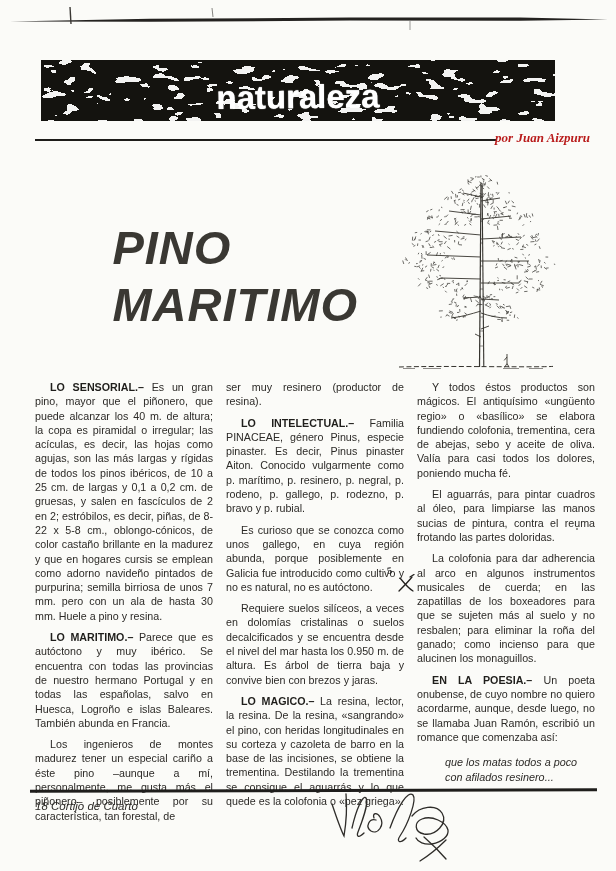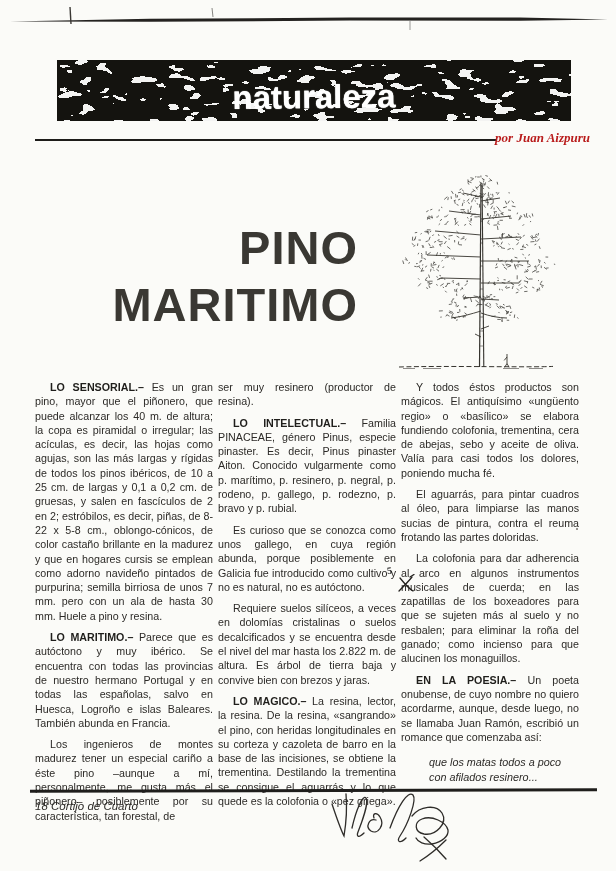--- a/index.html
+++ b/index.html
@@ -3,39 +3,39 @@
 <meta charset="utf-8">
 <style>
   html,body{margin:0;padding:0;background:#fbfbf8;}
   .page{position:relative;width:616px;height:871px;background:#fbfbf8;overflow:hidden;
         font-family:"Liberation Sans",sans-serif;color:#2c2a27;}
 
   
   .scan-top{position:absolute;left:0;top:0;width:616px;height:40px;}
 
   
-  .banner{position:absolute;left:57px;top:60px;width:514px;height:75px;}
+  .banner{position:absolute;left:41px;top:60px;width:514px;height:75px;}
   .banner-tex{position:absolute;left:0;top:0;width:100%;height:100%;}
   .banner-word{position:absolute;left:50%;top:50%;transform:translate(-50%,-52%) rotate(-0.6deg);
     font-weight:bold;font-size:33px;color:#fff;letter-spacing:0px;white-space:nowrap;
     font-family:"Liberation Sans",sans-serif;text-shadow:0 0 1px #fff;}
 
   .rule{position:absolute;background:#1d1c1a;}
   .byline-rule{left:35px;top:139px;width:462px;height:2px;}
   .byline{position:absolute;right:26px;top:130px;font-family:"Liberation Serif",serif;
     font-style:italic;font-weight:bold;font-size:13px;color:#b91c1c;}
 
-  .title{position:absolute;top:219px;right:258px;text-align:right;
-    font-family:"Liberation Sans",sans-serif;font-weight:bold;
+  .title{position:absolute;top:219px;right:258px;text-align:left;
+    font-family:"Liberation Sans",sans-serif;font-weight:bold;font-style:italic;
     font-size:47px;line-height:57px;letter-spacing:1px;color:#3a3833;}
 
   .tree{position:absolute;left:383px;top:171px;width:207px;height:206px;}
   .tree path,.tree line{stroke:#35332e;fill:none;}
 
-  .columns{position:absolute;left:35px;top:380px;width:560px;display:flex;gap:5px;}
+  .columns{position:absolute;left:35px;top:380px;width:560px;display:flex;gap:13px;}
   .col{width:178px;}
   .para{margin:0;text-align:justify;font-size:10.7px;line-height:14.3px;
     text-indent:15px;color:#2c2a27;hyphens:auto;-webkit-hyphens:auto;}
   .para + .para{margin-top:7px;}
   .para.noindent{text-indent:0;}
   .para b{font-weight:bold;color:#1f1e1b;}
 
   .poem{margin:11px 0 0 28px;font-style:italic;}
   .poem-line{font-size:10.8px;line-height:15.2px;color:#2c2a27;}
 
@@ -634,21 +634,21 @@
   <div class="columns">
     <div class="col">
         <p class="para"><b>LO SENSORIAL.– </b>Es un gran pino, mayor que el piñonero, que puede alcanzar los 40 m. de altura; la copa es piramidal o irregular; las acículas, es decir, las hojas como agujas, son las más largas y rígidas de todos los pinos ibéricos, de 10 a 25 cm. de largas y 0,1 a 0,2 cm. de gruesas, y salen en fascículos de 2 en 2; estróbilos, es decir, piñas, de 8-22 x 5-8 cm., oblongo-cónicos, de color castaño brillante en la madurez y que en hogares cursis se emplean como adorno navideño pintados de purpurina; semilla birriosa de unos 7 mm. pero con un ala de hasta 30 mm. Huele a pino y resina.</p>
         <p class="para"><b>LO MARITIMO.– </b>Parece que es autóctono y muy ibérico. Se encuentra con todas las provincias de nuestro hermano Portugal y en todas las españolas, salvo en Huesca, Logroño e islas Baleares. También abunda en Francia.</p>
         <p class="para">Los ingenieros de montes madurez tener un especial cariño a éste pino –aunque a mí, personalmente, me gusta más el piñonero– posiblemente por su característica, tan forestal, de</p>
       </div>
     <div class="col">
         <p class="para noindent">ser muy resinero (productor de resina).</p>
         <p class="para"><b>LO INTELECTUAL.– </b>Familia PINACEAE, género Pinus, especie pinaster. Es decir, Pinus pinaster Aiton. Conocido vulgarmente como p. marítimo, p. resinero, p. negral, p. rodeno, p. gallego, p. rodezno, p. bravo y p. rubial.</p>
         <p class="para">Es curioso que se conozca como unos gallego, en cuya región abunda, porque posiblemente en Galicia fue introducido como cultivo y no es natural, no es autóctono.</p>
-        <p class="para">Requiere suelos silíceos, a veces en dolomías cristalinas o suelos decalcificados y se encuentra desde el nivel del mar hasta los 2.822 m. de altura. Es árbol de tierra baja y convive bien con brezos y jaras.</p>
+        <p class="para">Requiere suelos silíceos, a veces en dolomías cristalinas o suelos decalcificados y se encuentra desde el nivel del mar hasta los 0.950 m. de altura. Es árbol de tierra baja y convive bien con brezos y jaras.</p>
         <p class="para"><b>LO MAGICO.– </b>La resina, lector, la resina. De la resina, «sangrando» el pino, con heridas longitudinales en su corteza y cazoleta de barro en la base de las incisiones, se obtiene la trementina. Destilando la trementina se consigue el aguarrás y lo que quede es la colofonia o «pez griega».</p>
       </div>
     <div class="col">
         <p class="para">Y todos éstos productos son mágicos. El antiquísimo «ungüento regio» o «basílico» se elabora fundiendo colofonia, trementina, cera de abejas, sebo y aceite de oliva. Valía para casi todos los dolores, poniendo mucha fé.</p>
         <p class="para">El aguarrás, para pintar cuadros al óleo, para limpiarse las manos sucias de pintura, contra el reuma frotando las partes doloridas.</p>
         <p class="para">La colofonia para dar adherencia al arco en algunos instrumentos musicales de cuerda; en las zapatillas de los boxeadores para que se sujeten más al suelo y no resbalen; para eliminar la roña del ganado; como incienso para que alucinen los monaguillos.</p>
         <p class="para"><b>EN LA POESIA.– </b>Un poeta onubense, de cuyo nombre no quiero acordarme, aunque, desde luego, no se llamaba Juan Ramón, escribió un romance que comenzaba así:</p>
         <div class="poem">
           <div class="poem-line">que los matas todos a poco</div>
           <div class="poem-line">con afilados resinero...</div>

